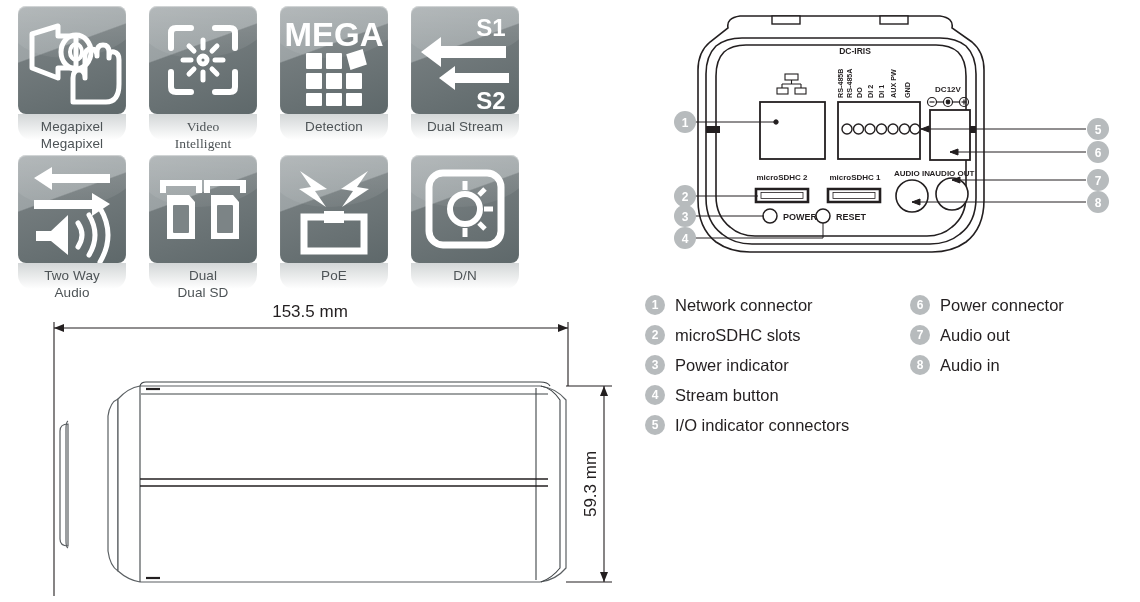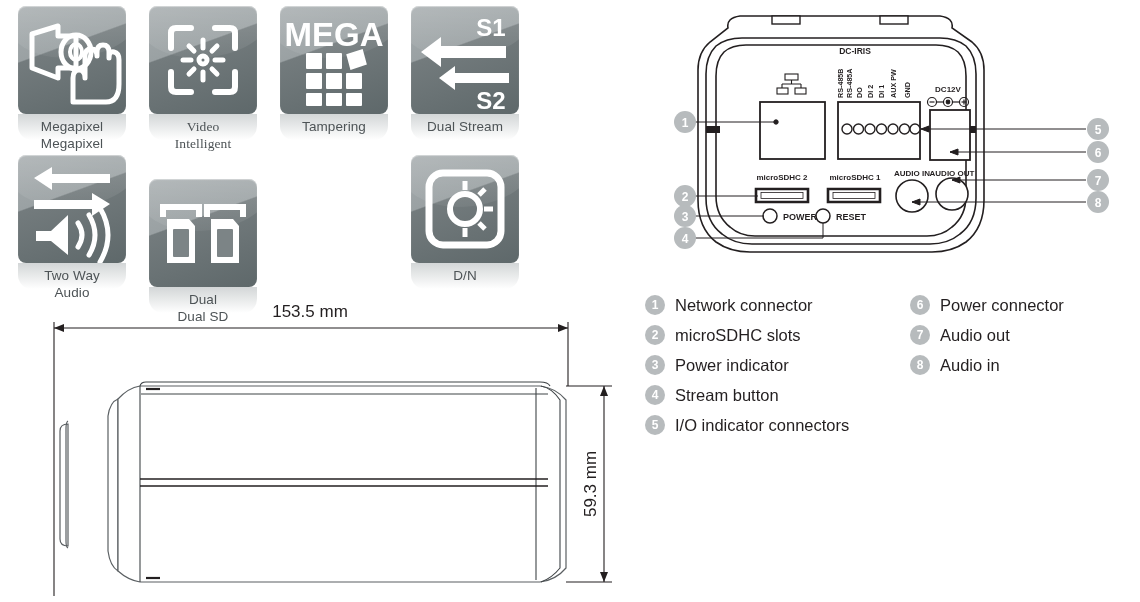--- a/index.html
+++ b/index.html
@@ -128,21 +128,21 @@
             <rect x="66" y="67" width="16" height="16" rx="1"></rect>
             <rect x="26" y="87" width="16" height="13" rx="1"></rect>
             <rect x="46" y="87" width="16" height="13" rx="1"></rect>
             <rect x="66" y="87" width="16" height="13" rx="1"></rect>
             <polygon points="67,47 84,44 86,60 69,63" transform="rotate(-8 76 53)"></polygon>
           </g>
         </svg>
       </div>
       <div class="feat-refl"></div>
       <div class="feat-label">
-        <div>Tampering</div>
+        <div>Detection</div>
       </div>
     </div>
 
     <div class="feat" style="left:405px; top:6px;">
       <div class="feat-tile">
         <svg class="feat-svg" viewBox="0 0 108 108">
           <text x="80" y="30" text-anchor="middle" fill="#ffffff" font-family="Liberation Sans, sans-serif" font-size="24" font-weight="bold">S1</text>
           <polygon points="10,46 30,31 30,40 95,40 95,52 30,52 30,61" fill="#ffffff"></polygon>
           <polygon points="28,72 44,60 44,67 98,67 98,77 44,77 44,84" fill="#ffffff"></polygon>
           <text x="80" y="103" text-anchor="middle" fill="#ffffff" font-family="Liberation Sans, sans-serif" font-size="24" font-weight="bold">S2</text>
@@ -167,21 +167,21 @@
           </g>
         </svg>
       </div>
       <div class="feat-refl"></div>
       <div class="feat-label">
         <div>Two Way</div>
         <div>Audio</div>
       </div>
     </div>
 
-    <div class="feat" style="left:143px; top:155px;margin-top:24px;">
+    <div class="feat" style="left:143px; top:155px;">
       <div class="feat-tile">
         <svg class="feat-svg" viewBox="0 0 108 108">
           <g fill="none" stroke="#ffffff" stroke-width="6">
             <path d="M14 38 L14 28 L50 28 L50 38"></path>
             <path d="M58 38 L58 28 L94 28 L94 38"></path>
           </g>
           <g fill="#ffffff">
             <path d="M18 40 L40 40 L46 47 L46 84 L18 84 Z"></path>
             <path d="M62 40 L84 40 L90 47 L90 84 L62 84 Z"></path>
           </g>
@@ -191,20 +191,34 @@
           </g>
         </svg>
       </div>
       <div class="feat-refl"></div>
       <div class="feat-label">
         <div>Dual</div>
         <div>Dual SD</div>
       </div>
     </div>
 
+    <div class="feat" style="left:274px; top:155px;">
+      <div class="feat-tile">
+        <svg class="feat-svg" viewBox="0 0 108 108">
+          <polygon points="20,16 47,34 35,36 46,52 19,34 31,32" fill="#ffffff"></polygon>
+          <polygon points="88,16 61,34 73,36 62,52 89,34 77,32" fill="#ffffff"></polygon>
+          <path d="M24 62 L84 62 L84 96 L24 96 Z" fill="none" stroke="#ffffff" stroke-width="7"></path>
+          <rect x="44" y="56" width="20" height="12" fill="#ffffff"></rect>
+        </svg>
+      </div>
+      <div class="feat-refl"></div>
+      <div class="feat-label">
+        <div>PoE</div>
+      </div>
+    </div>
 
     <div class="feat" style="left:405px; top:155px;">
       <div class="feat-tile">
         <svg class="feat-svg" viewBox="0 0 108 108">
           <rect x="18" y="18" width="72" height="72" rx="14" fill="none" stroke="#ffffff" stroke-width="7"></rect>
           <circle cx="54" cy="54" r="15" fill="none" stroke="#ffffff" stroke-width="6"></circle>
           <g stroke="#ffffff" stroke-width="5" stroke-linecap="butt">
             <line x1="54" y1="26" x2="54" y2="35"></line>
             <line x1="54" y1="73" x2="54" y2="82"></line>
             <line x1="73" y1="54" x2="82" y2="54"></line>

